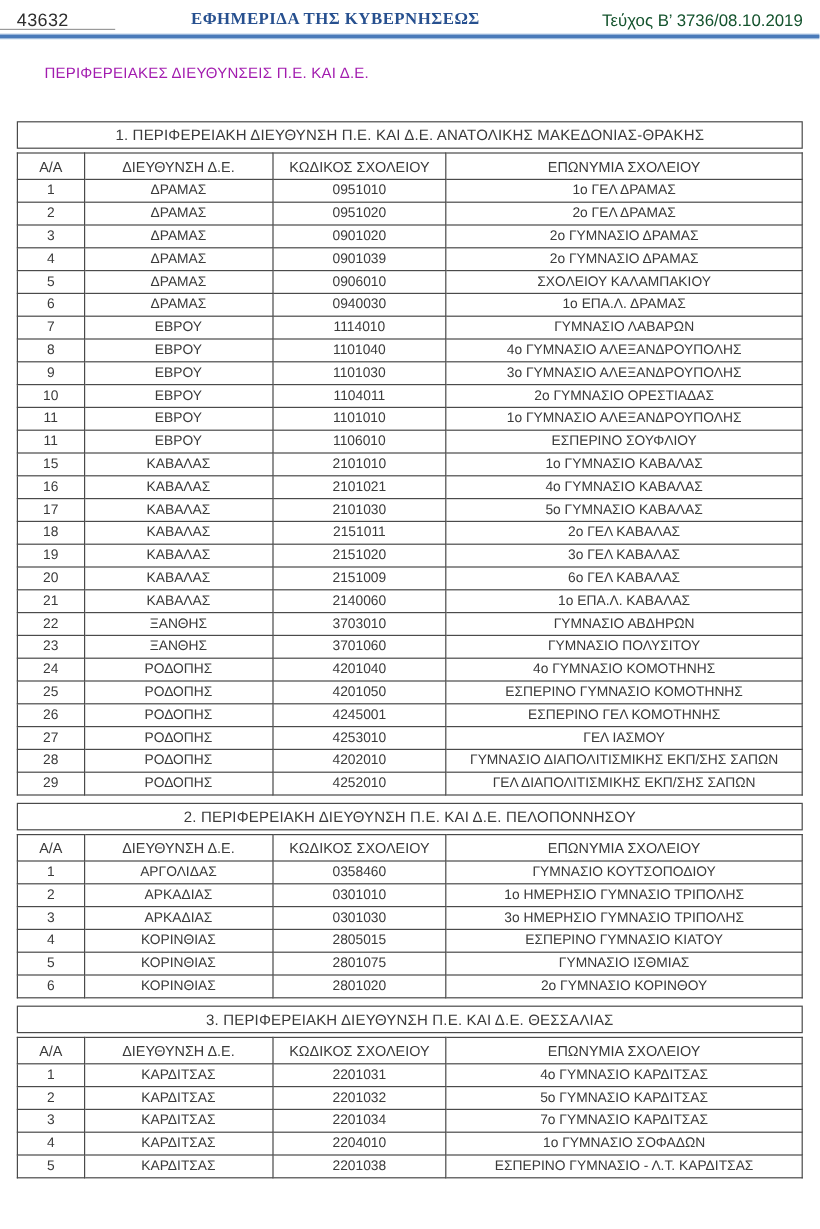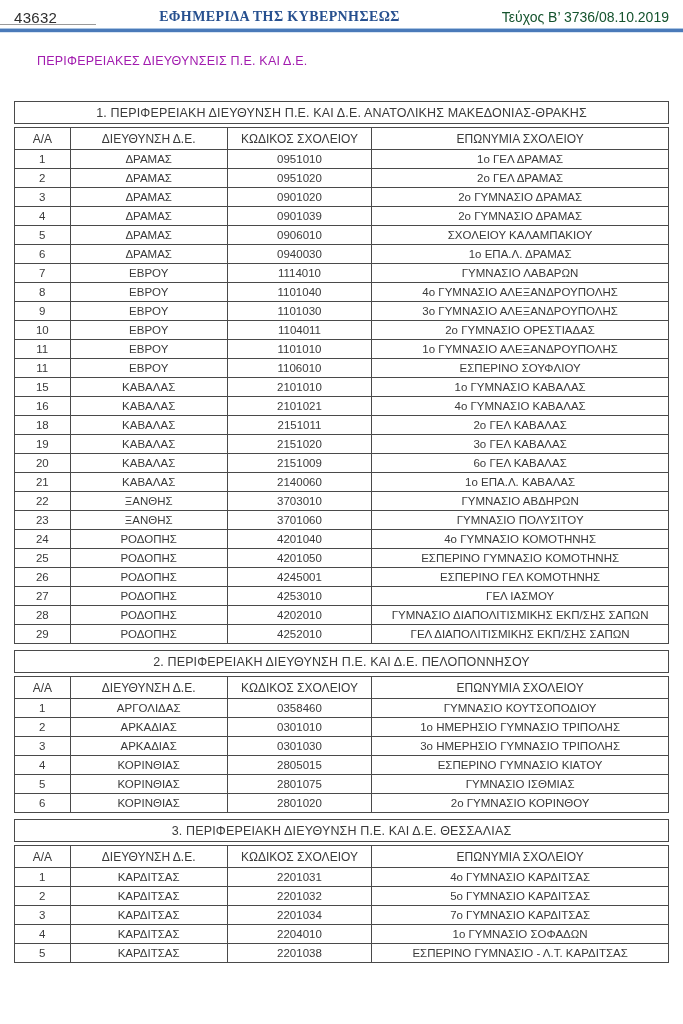--- a/index.html
+++ b/index.html
@@ -157,20 +157,26 @@
               <td>2101010</td>
               <td>1ο ΓΥΜΝΑΣΙΟ ΚΑΒΑΛΑΣ</td>
             </tr>
             <tr>
               <td>16</td>
               <td>ΚΑΒΑΛΑΣ</td>
               <td>2101021</td>
               <td>4ο ΓΥΜΝΑΣΙΟ ΚΑΒΑΛΑΣ</td>
             </tr>
             <tr>
+              <td>17</td>
+              <td>ΚΑΒΑΛΑΣ</td>
+              <td>2101030</td>
+              <td>5ο ΓΥΜΝΑΣΙΟ ΚΑΒΑΛΑΣ</td>
+            </tr>
+            <tr>
               <td>18</td>
               <td>ΚΑΒΑΛΑΣ</td>
               <td>2151011</td>
               <td>2ο ΓΕΛ ΚΑΒΑΛΑΣ</td>
             </tr>
             <tr>
               <td>19</td>
               <td>ΚΑΒΑΛΑΣ</td>
               <td>2151020</td>
               <td>3ο ΓΕΛ ΚΑΒΑΛΑΣ</td>

